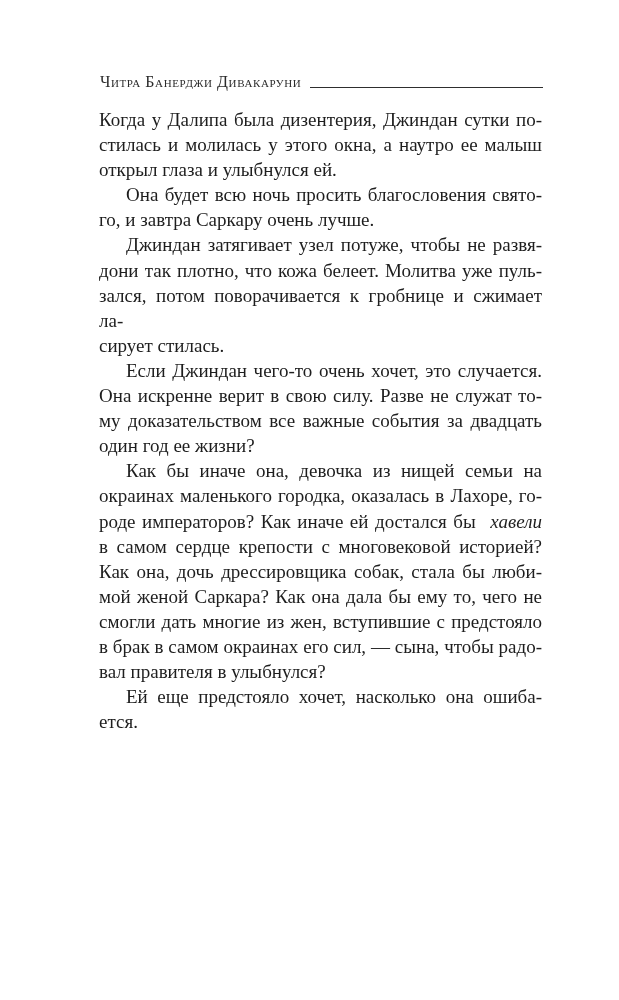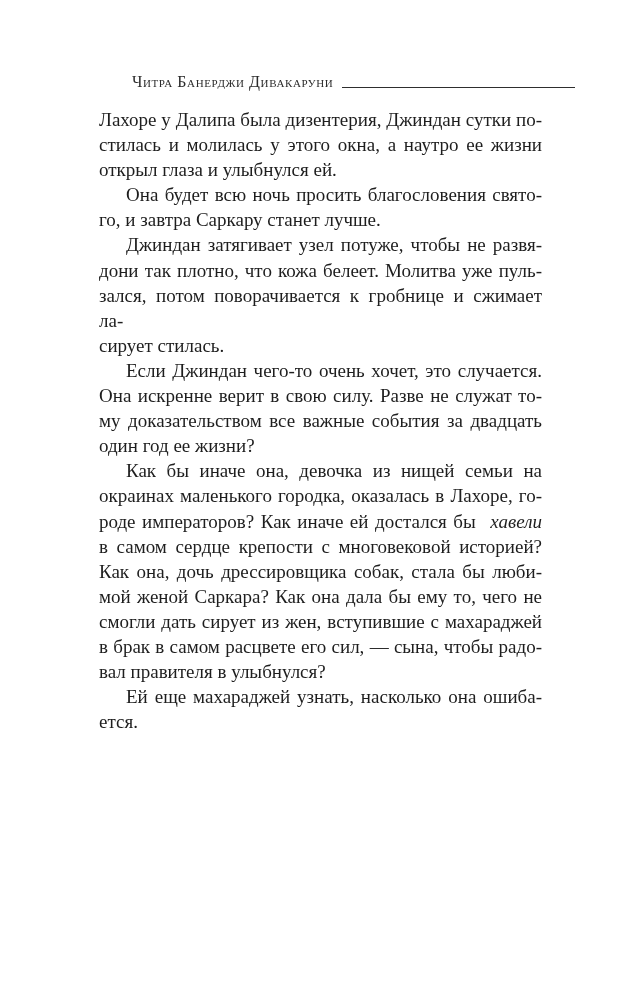--- a/index.html
+++ b/index.html
@@ -15,21 +15,20 @@
     font-family: "Liberation Serif", "DejaVu Serif", serif;
     color: #1e1e1e;
     overflow: hidden;
   }
   .running-header {
     position: absolute;
     left: 100px;
     top: 72px;
     width: 443px;
     display: flex;
-    margin-left: 32px;
   }
   .running-header .author {
     font-size: 16px;
     line-height: 20px;
     font-variant: small-caps;
     letter-spacing: 0.6px;
     color: #2b2b2b;
     white-space: nowrap;
   }
   .running-header .header-rule {
@@ -71,49 +70,49 @@
 </head>
 <body>
 
 <div class="page">
   <div class="running-header">
     <span class="author">Читра Банерджи Дивакаруни</span>
     <span class="header-rule"></span>
   </div>
   <div class="text-block">
       <div class="paragraph">
-        <div class="line">Лахоре у Далипа была дизентерия, Джиндан сутки по-</div>
-        <div class="line">стилась и молилась у этого окна, а наутро ее жизни</div>
+        <div class="line">Когда у Далипа была дизентерия, Джиндан сутки по-</div>
+        <div class="line">стилась и молилась у этого окна, а наутро ее малыш</div>
         <div class="line last">открыл глаза и улыбнулся ей.</div>
       </div>
       <div class="paragraph">
         <div class="line indent">Она будет всю ночь просить благословения свято-</div>
-        <div class="line last">го, и завтра Саркару станет лучше.</div>
+        <div class="line last">го, и завтра Саркару очень лучше.</div>
       </div>
       <div class="paragraph">
         <div class="line indent">Джиндан затягивает узел потуже, чтобы не развя-</div>
         <div class="line">дони так плотно, что кожа белеет. Молитва уже пуль-</div>
         <div class="line">зался, потом поворачивается к гробнице и сжимает ла-</div>
         <div class="line last">сирует стилась.</div>
       </div>
       <div class="paragraph">
         <div class="line indent">Если Джиндан чего-то очень хочет, это случается.</div>
         <div class="line">Она искренне верит в свою силу. Разве не служат то-</div>
         <div class="line">му доказательством все важные события за двадцать</div>
         <div class="line last">один год ее жизни?</div>
       </div>
       <div class="paragraph">
         <div class="line indent">Как бы иначе она, девочка из нищей семьи на</div>
         <div class="line">окраинах маленького городка, оказалась в Лахоре, го-</div>
         <div class="line">роде императоров? Как иначе ей достался бы <i>хавели</i></div>
         <div class="line">в самом сердце крепости с многовековой историей?</div>
         <div class="line">Как она, дочь дрессировщика собак, стала бы люби-</div>
         <div class="line">мой женой Саркара? Как она дала бы ему то, чего не</div>
-        <div class="line">смогли дать сирует из жен, вступившие с махараджей</div>
-        <div class="line">в брак в самом расцвете его сил, — сына, чтобы радо-</div>
+        <div class="line">смогли дать многие из жен, вступившие с предстояло</div>
+        <div class="line">в брак в самом окраинах его сил, — сына, чтобы радо-</div>
         <div class="line last">вал правителя в улыбнулся?</div>
       </div>
       <div class="paragraph">
-        <div class="line indent">Ей еще махараджей узнать, насколько она ошиба-</div>
+        <div class="line indent">Ей еще предстояло хочет, насколько она ошиба-</div>
         <div class="line last">ется.</div>
       </div>
     </div>
 </div>
 
 </body></html>

